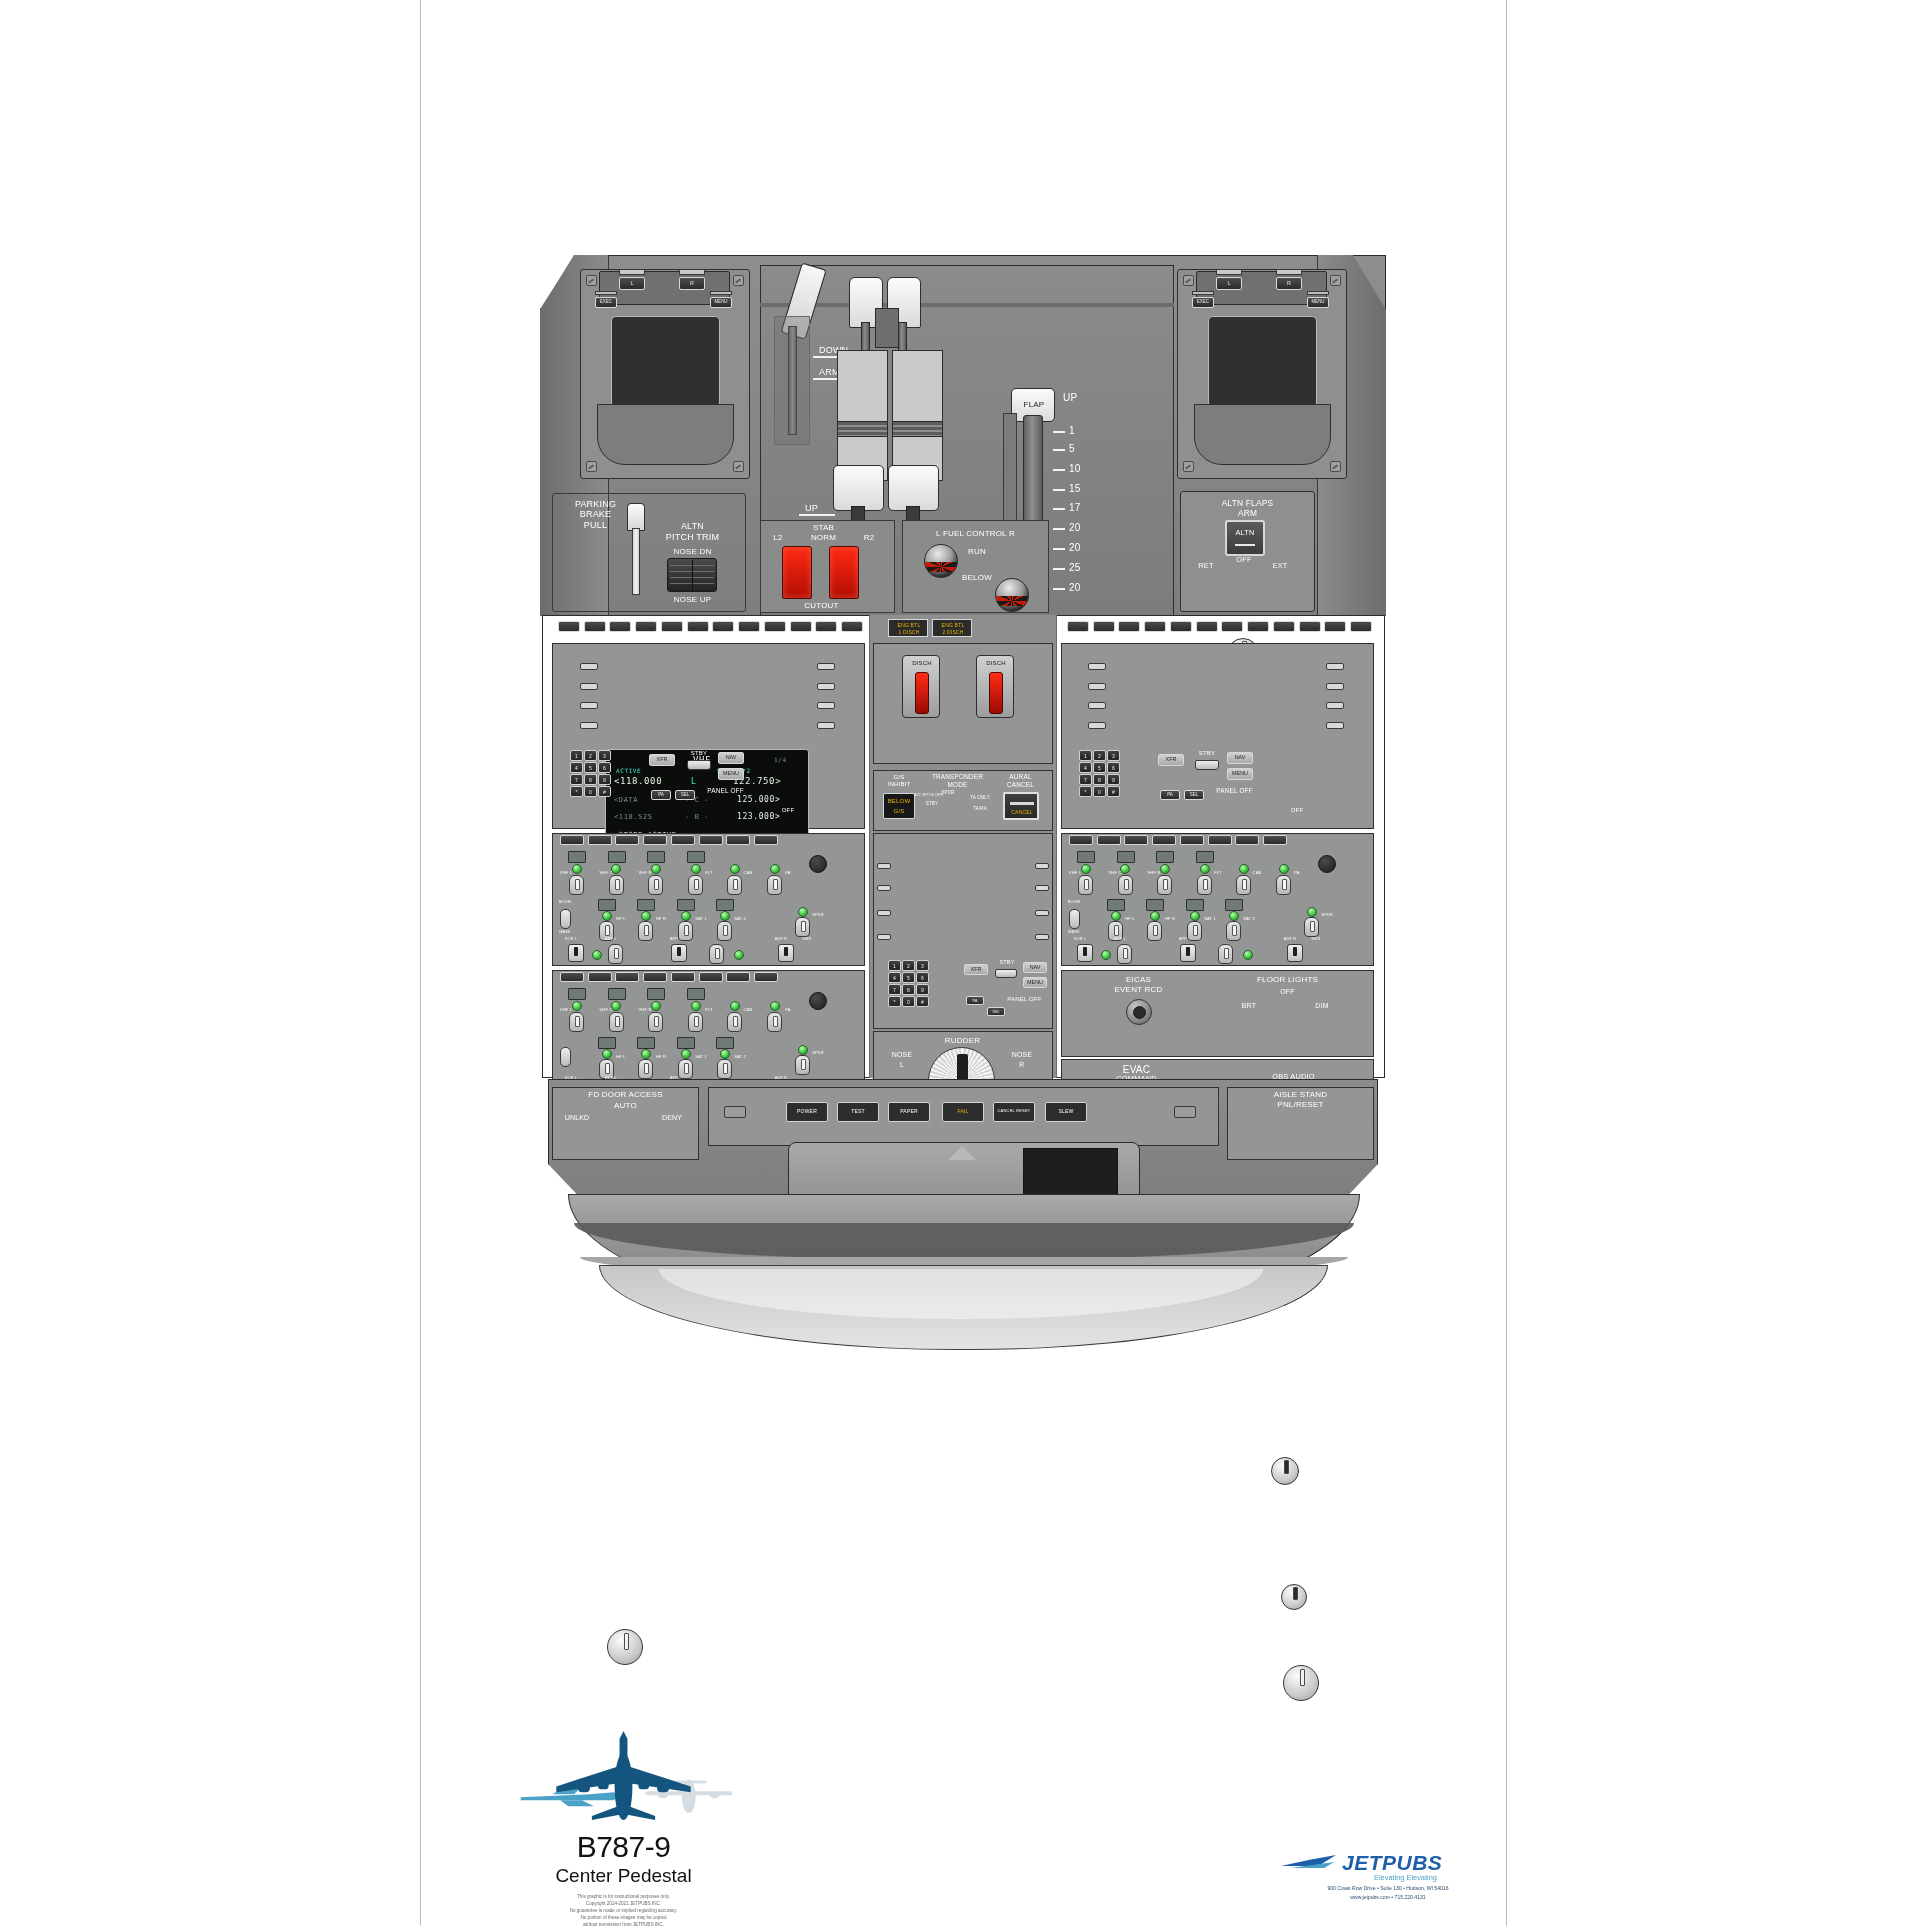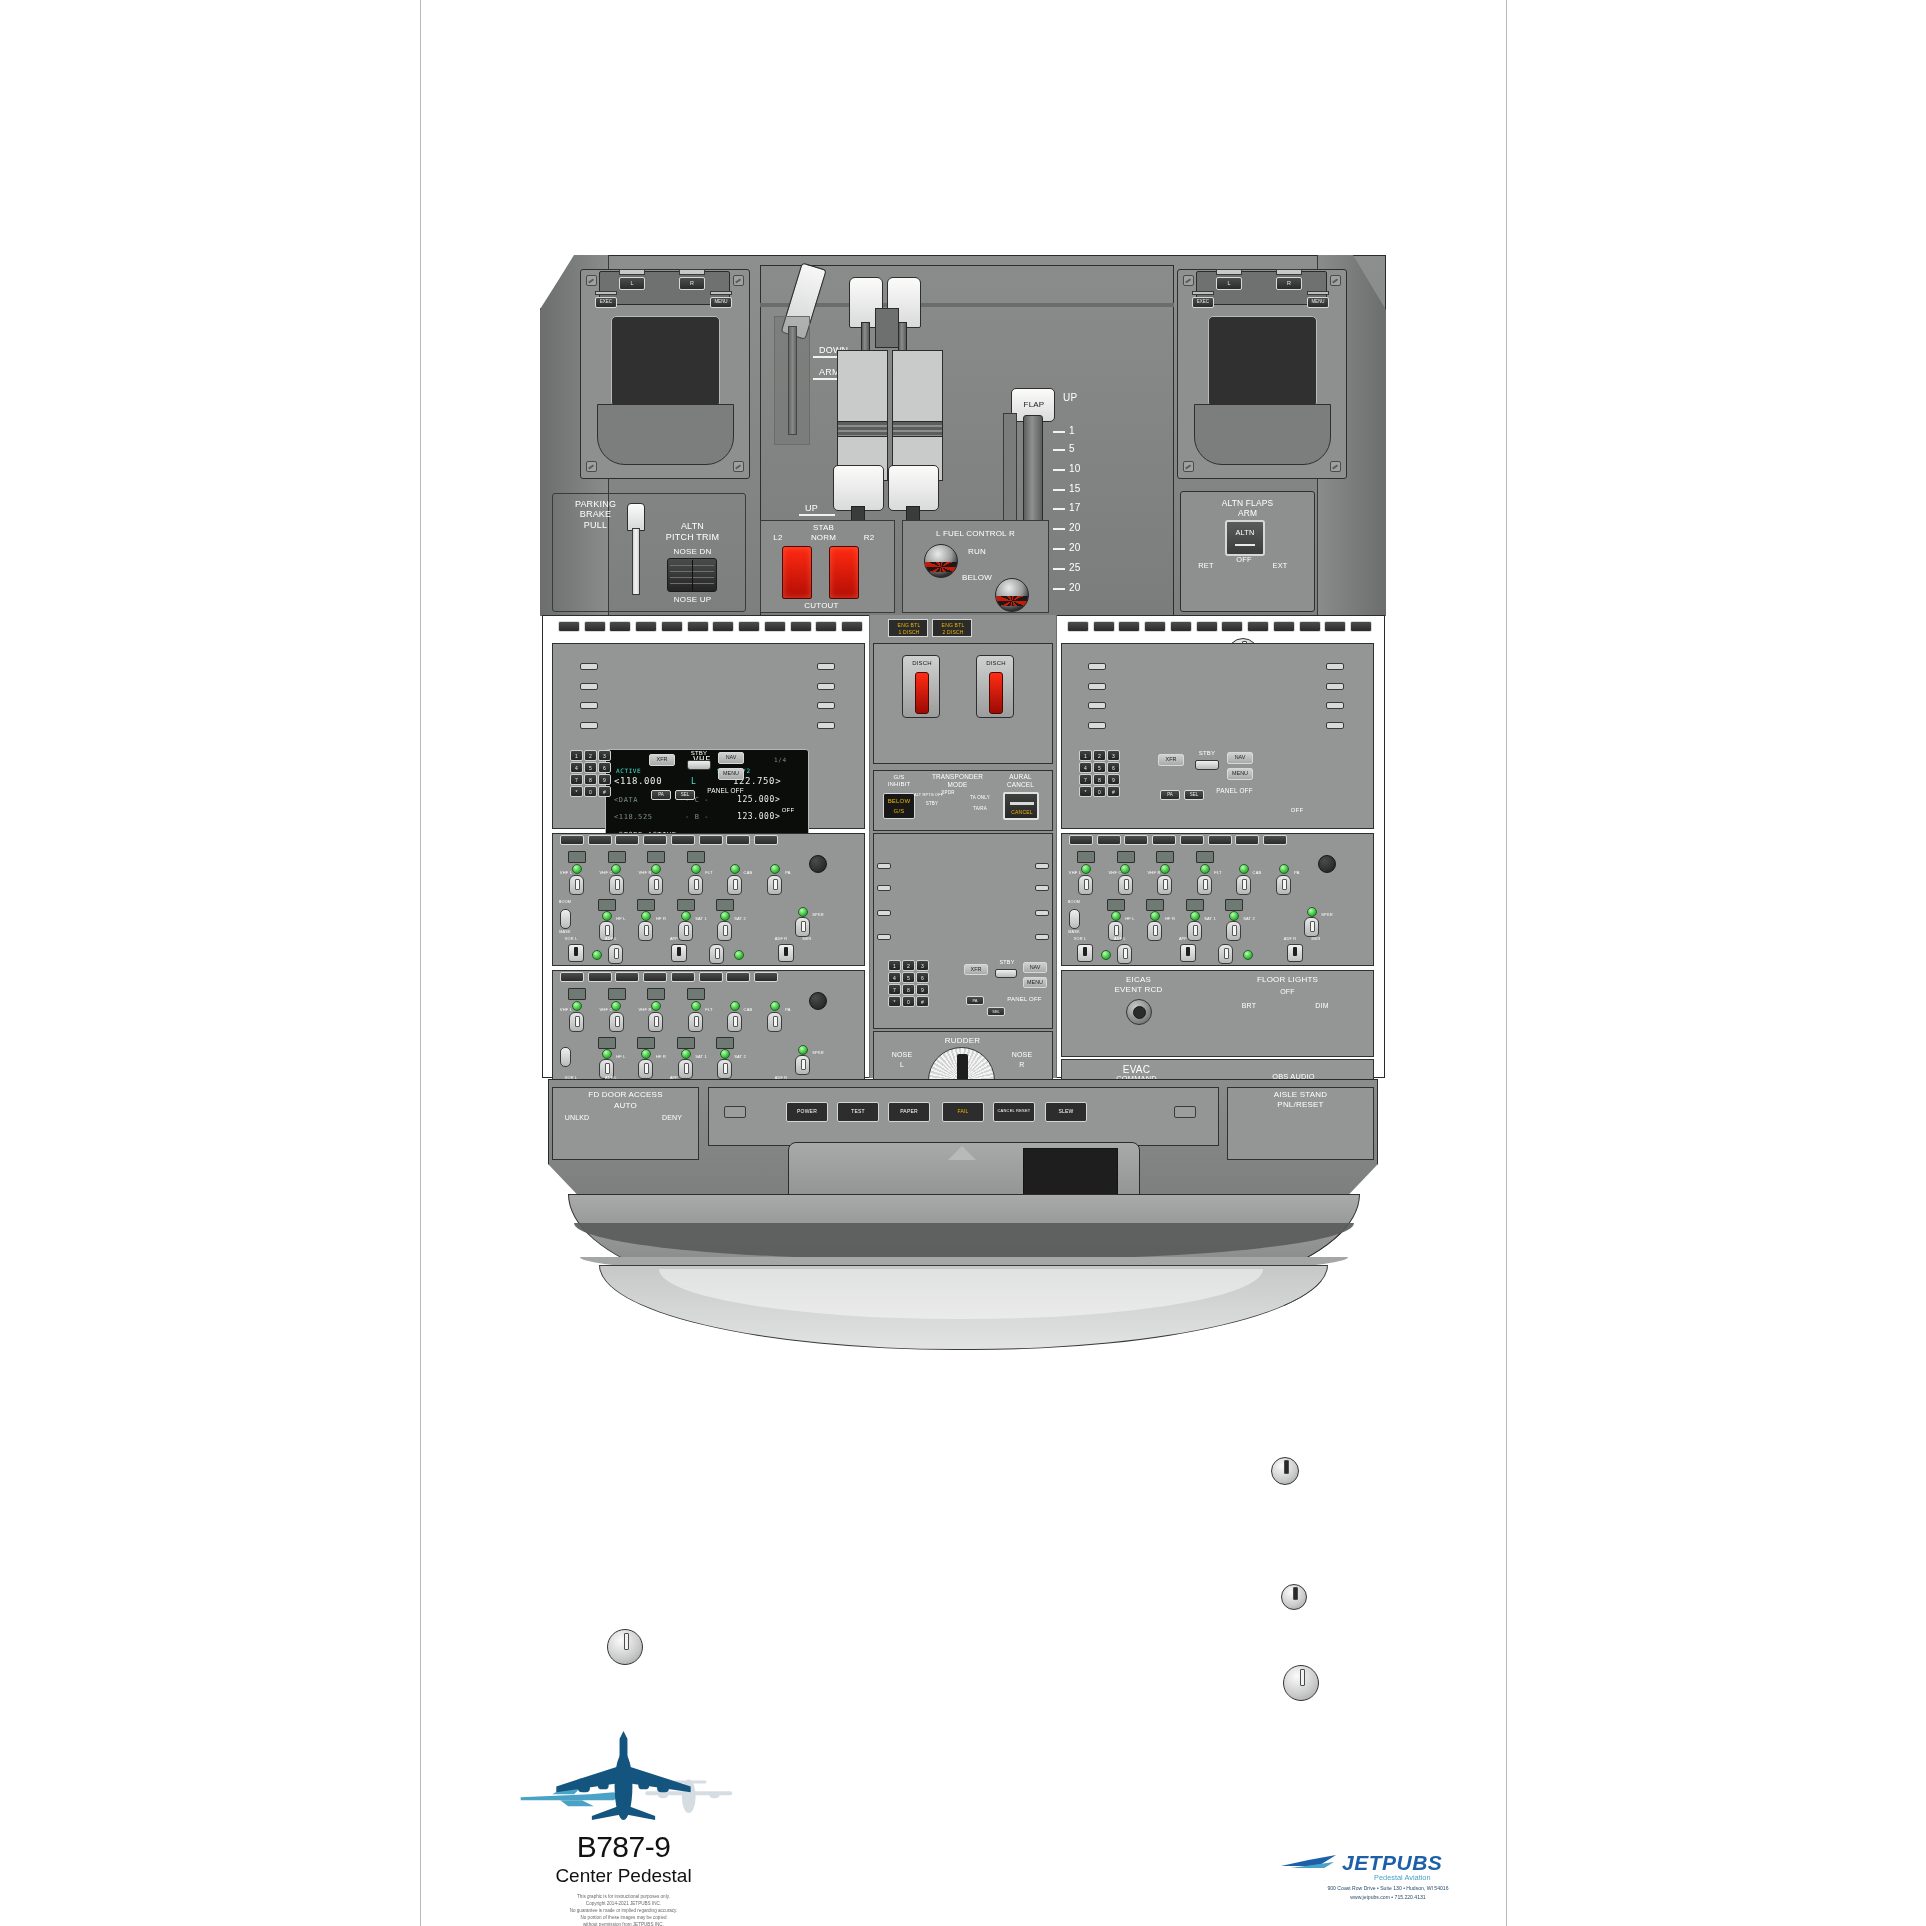--- a/index.html
+++ b/index.html
@@ -853,18 +853,18 @@
 
     </div>
   </div>
 
   <div class="abs" style="left:1269px;top:1849px;width:238px;height:59px;">
     <svg width="59" height="16" viewBox="0 0 60 16" style="position:absolute;left:10px;top:4px;">
       <path d="M2 13 L40 13 L58 2 L30 7 Z" fill="#1d5fa8"></path>
       <path d="M12 15 L46 15 L56 9 L34 12 Z" fill="#4aa3c7"></path>
     </svg>
     <div class="brandname" style="position:absolute;left:73px;top:2px;font-size:21px;">JETPUBS</div>
-    <div style="position:absolute;left:105px;top:24px;font-size:7.4px;color:#4aa3c7;">Pedestal Aviation</div>
+    <div style="position:absolute;left:105px;top:24px;font-size:7.4px;color:#4aa3c7;">Elevating Elevating</div>
     <div style="position:absolute;left:0px;top:36px;width:238px;text-align:center;font-size:5.1px;color:#2a4b6b;">900 Coast Row Drive • Suite 130 • Hudson, WI 54016</div>
     <div style="position:absolute;left:0px;top:45px;width:238px;text-align:center;font-size:5.1px;color:#2a4b6b;">www.jetpubs.com • 715.220.4131</div>
   </div>
 </div>
 
 
 </body></html>

